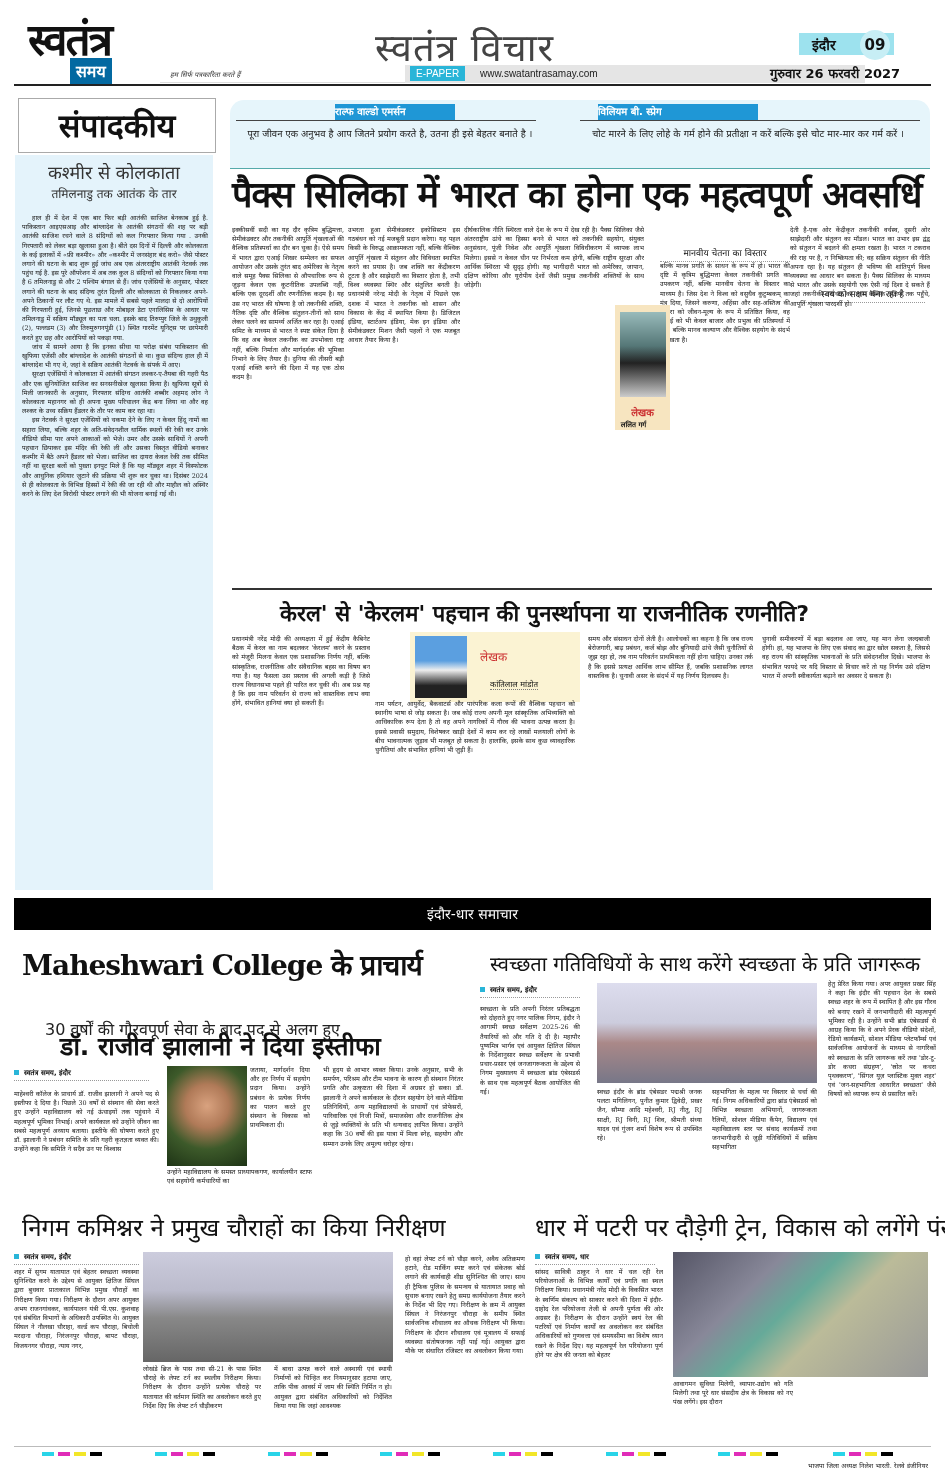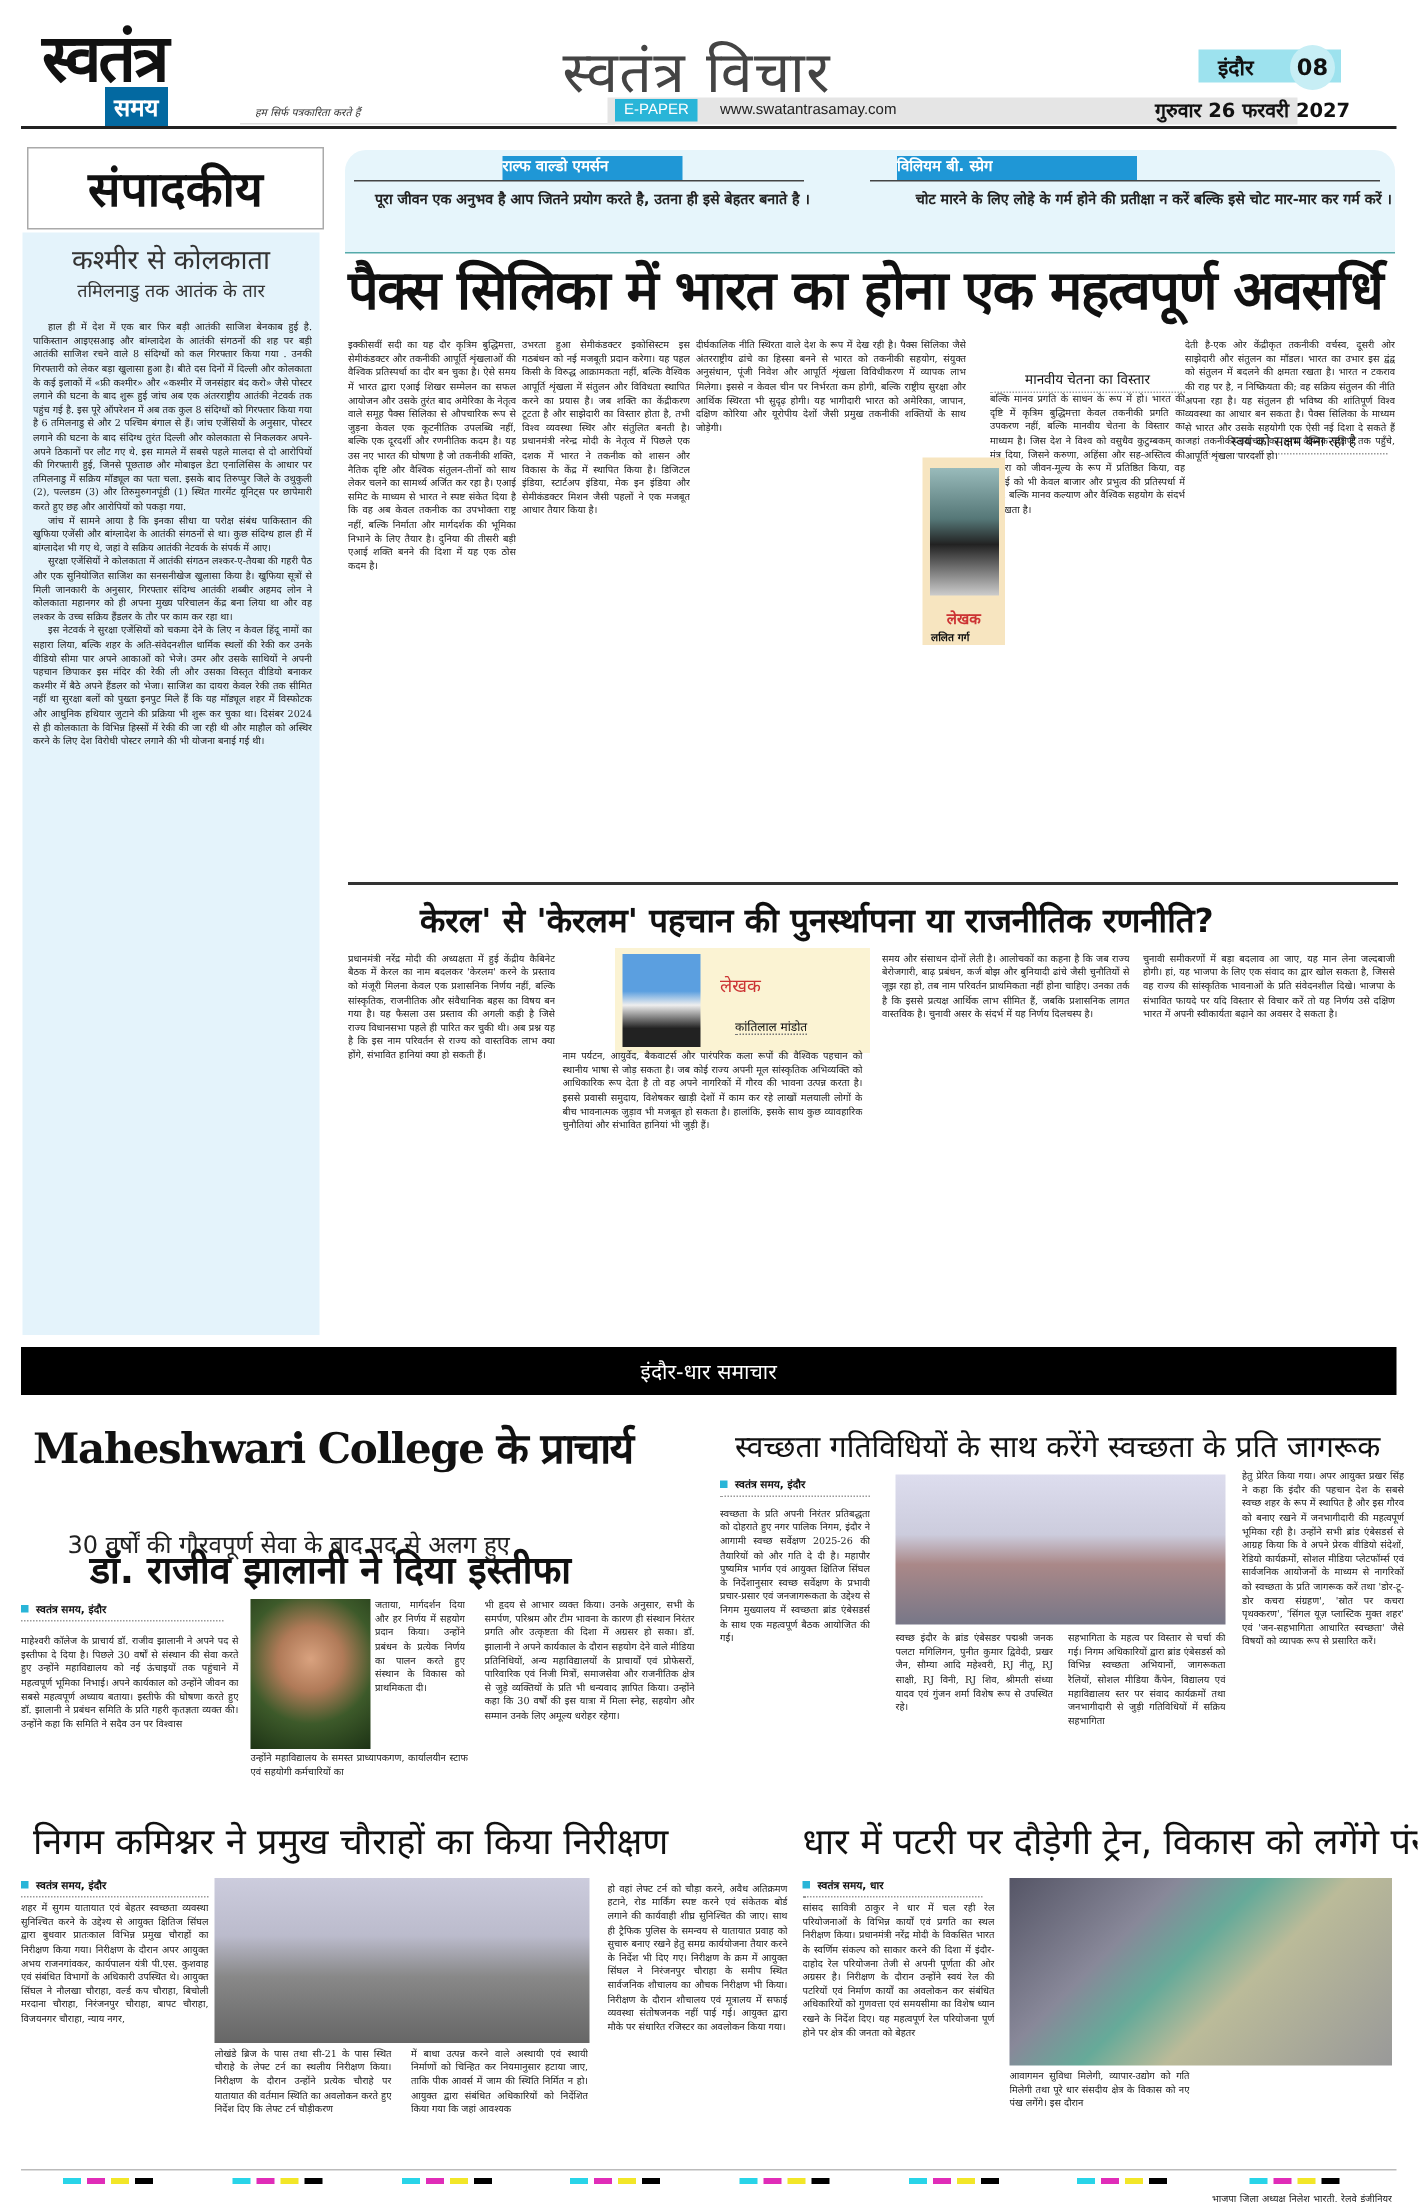--- a/index.html
+++ b/index.html
@@ -28,21 +28,21 @@
 #editorial-title2{left:15px;top:185px;width:198px;text-align:center;font-size:12px;color:#333}
 #editorial-body{left:22px;top:214px;width:186px;height:672px;overflow:hidden}
 
 #quote-band{left:230px;top:100px;width:700px;height:68px;background:#e6f5fb;border-radius:14px 14px 0 0}
 .q-tag{background:#1f97d6;color:#fff;font-size:10px;font-weight:bold;text-align:left;height:16px;line-height:16px}
 #q1-tag{left:335px;top:104px;width:120px}
 #q2-tag{left:598px;top:104px;width:160px}
 .q-rule{height:1px;background:#444}
 #q1-rule{left:236px;top:120px;width:300px}
 #q2-rule{left:580px;top:120px;width:340px}
-.q-text{font-size:9.5px;text-align:right;line-height:13px;font-weight:bold;color:#222}
+.q-text{font-size:9.5px;text-align:center;line-height:13px;font-weight:normal;color:#222}
 #q1-text{left:240px;top:127px;width:300px}
 #q2-text{left:568px;top:127px;width:360px}
 #quote-base{left:230px;top:168px;width:700px;height:1px;background:#5aa}
 
 #main-headline{left:232px;top:172px;width:700px;font-size:36px;font-weight:bold;line-height:46px;letter-spacing:-1px;white-space:nowrap}
 .col{height:360px;overflow:hidden}
 #m-col1{left:232px;top:226px;width:112px}
 #m-col2{left:348px;top:226px;width:112px}
 #m-col3{left:464px;top:226px;width:180px}
 #m-col4{left:660px;top:226px;width:130px}
@@ -115,21 +115,21 @@
 <div class="abs" id="logo-top">स्वतंत्र</div>
 <div class="abs" id="logo-bot">समय</div>
 <div class="abs" id="tagline-bar"></div>
 <div class="abs" id="tagline">हम सिर्फ पत्रकारिता करते हैं</div>
 <div class="abs" id="section-title">स्वतंत्र विचार</div>
 <div class="abs" id="epaper-bar"></div>
 <div class="abs" id="epaper-tag">E-PAPER</div>
 <div class="abs" id="epaper-url">www.swatantrasamay.com</div>
 <div class="abs" id="city-box"></div>
 <div class="abs" id="city-name">इंदौर</div>
-<div class="abs" id="page-no">08</div>
+<div class="abs" id="page-no">09</div>
 <div class="abs" id="issue-date">गुरुवार 26 फरवरी 2027</div>
 <div class="abs" id="mast-rule"></div>
 
 <div class="abs" id="editorial-head">संपादकीय</div>
 <div class="abs" id="editorial-box"></div>
 <div class="abs" id="editorial-title1">कश्मीर से कोलकाता</div>
 <div class="abs" id="editorial-title2">तमिलनाडु तक आतंक के तार</div>
 <div class="abs txt" id="editorial-body">
   <p>हाल ही में देश में एक बार फिर बड़ी आतंकी साजिश बेनकाब हुई है. पाकिस्तान आइएसआइ और बांग्लादेश के आतंकी संगठनों की शह पर बड़ी आतंकी साजिश रचने वाले 8 संदिग्धों को कल गिरफ्तार किया गया . उनकी गिरफ्तारी को लेकर बड़ा खुलासा हुआ है। बीते दस दिनों में दिल्ली और कोलकाता के कई इलाकों में «फ्री कश्मीर» और «कश्मीर में जनसंहार बंद करो» जैसे पोस्टर लगाने की घटना के बाद शुरू हुई जांच अब एक अंतरराष्ट्रीय आतंकी नेटवर्क तक पहुंच गई है. इस पूरे ऑपरेशन में अब तक कुल 8 संदिग्धों को गिरफ्तार किया गया है 6 तमिलनाडु से और 2 पश्चिम बंगाल से हैं। जांच एजेंसियों के अनुसार, पोस्टर लगाने की घटना के बाद संदिग्ध तुरंत दिल्ली और कोलकाता से निकलकर अपने-अपने ठिकानों पर लौट गए थे. इस मामले में सबसे पहले मालदा से दो आरोपियों की गिरफ्तारी हुई, जिनसे पूछताछ और मोबाइल डेटा एनालिसिस के आधार पर तमिलनाडु में सक्रिय मॉड्यूल का पता चला. इसके बाद तिरुप्पुर जिले के उथुकुली (2), पल्लडम (3) और तिरुमुरुगनपूंडी (1) स्थित गारमेंट यूनिट्स पर छापेमारी करते हुए छह और आरोपियों को पकड़ा गया.</p>
   <p>जांच में सामने आया है कि इनका सीधा या परोक्ष संबंध पाकिस्तान की खुफिया एजेंसी और बांग्लादेश के आतंकी संगठनों से था। कुछ संदिग्ध हाल ही में बांग्लादेश भी गए थे, जहां वे सक्रिय आतंकी नेटवर्क के संपर्क में आए।</p>

